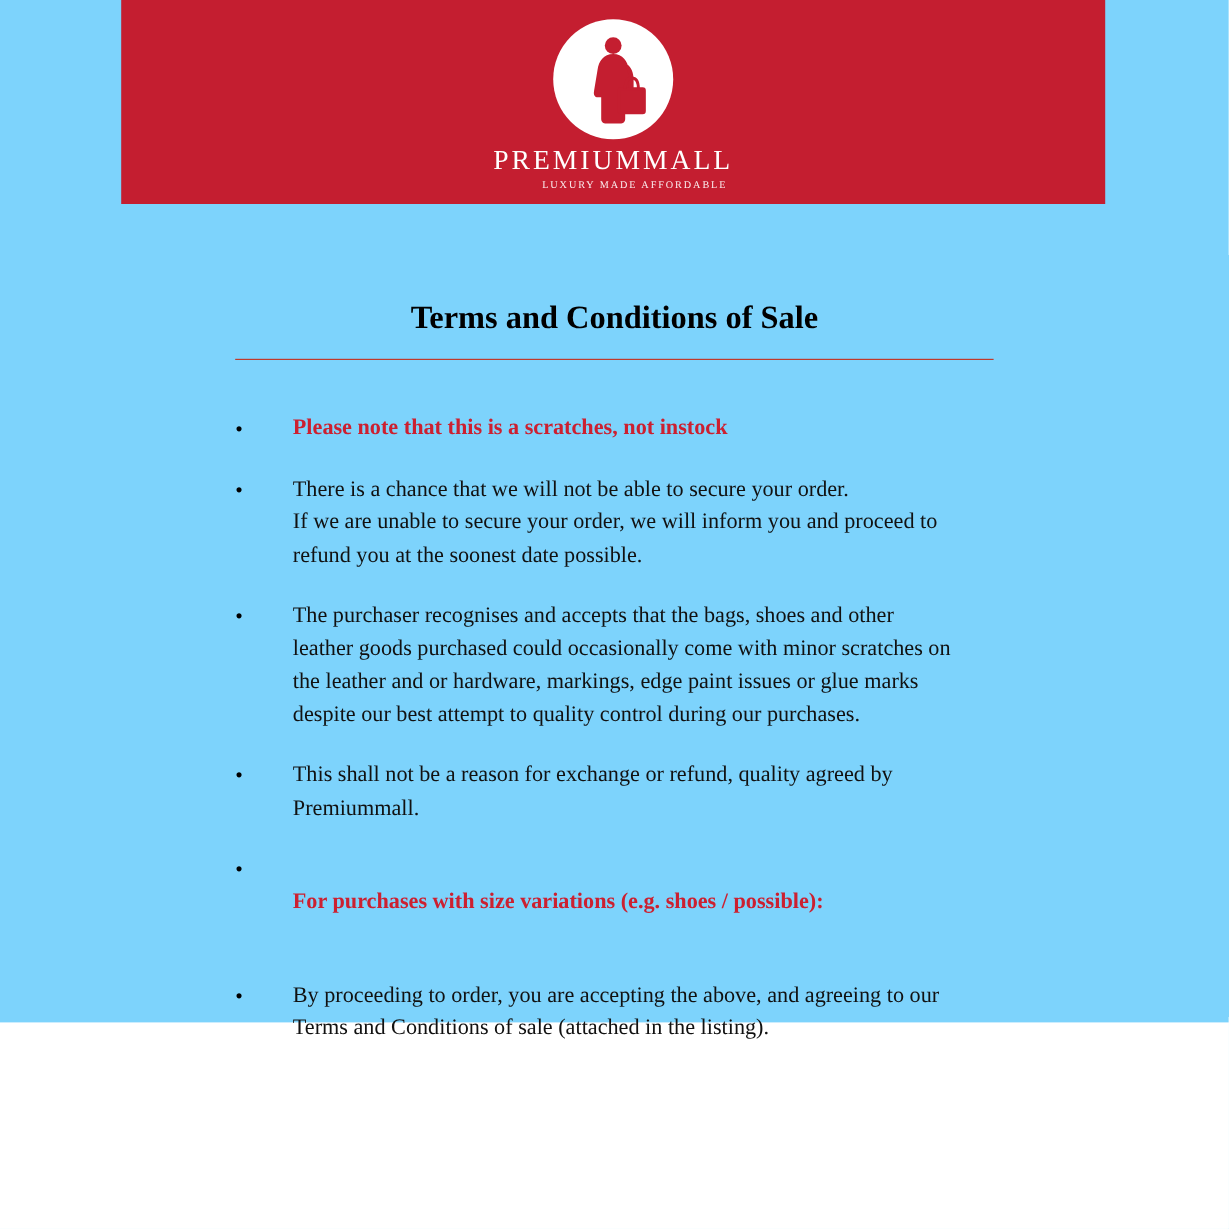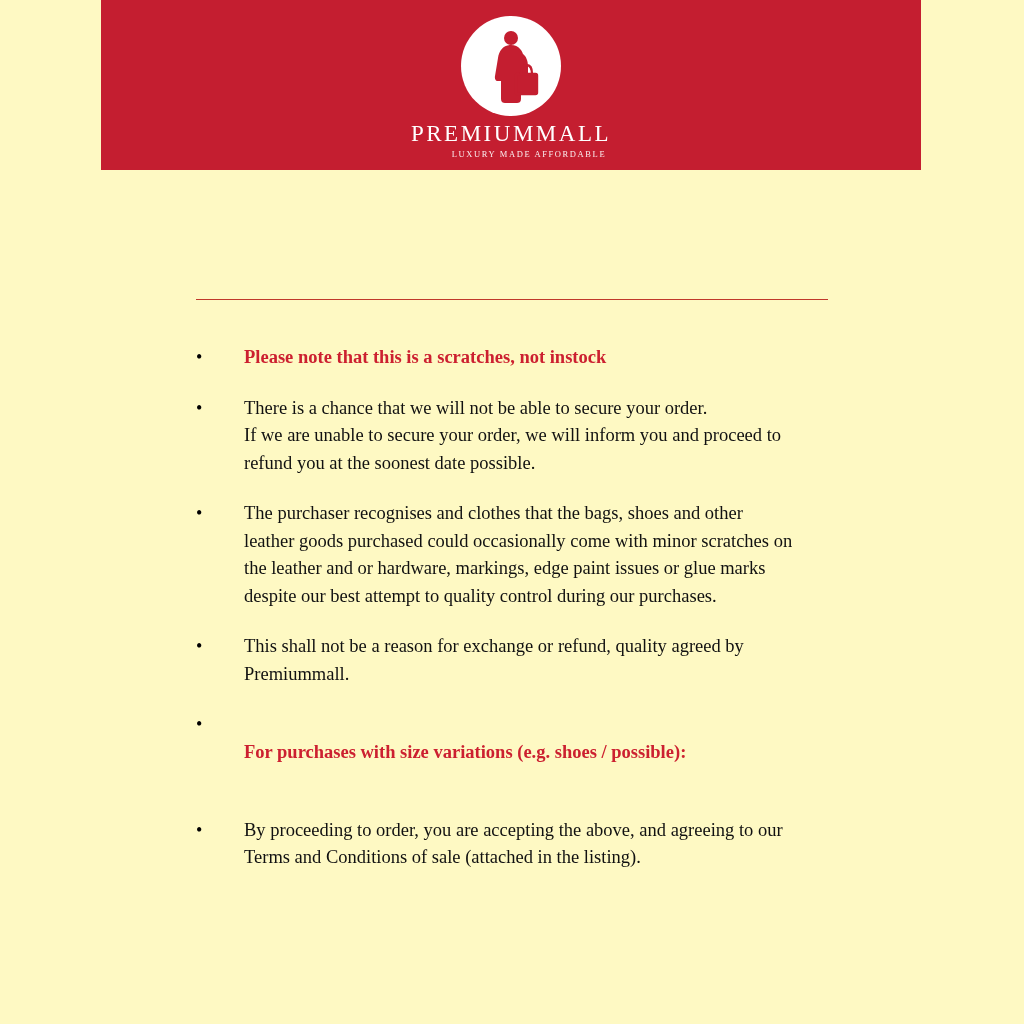--- a/index.html
+++ b/index.html
@@ -11,22 +11,22 @@
     width: 1024px;
     height: 1024px;
     font-family: "Liberation Serif", serif;
     color: #111111;
     overflow: hidden;
   }
 
   .page {
     position: relative;
     width: 1024px;
-    height: 1024px;
-    background: #fef9c3;
+    height: 852px;
+    background: #7dd3fc;
   }
 
   
   .banner {
     position: absolute;
     left: 101px;
     top: 0;
     width: 820px;
     height: 170px;
     background: #c41e30;
@@ -168,39 +168,40 @@
             <rect x="55" y="58" width="21" height="20" rx="1.5" fill="#c41e30"></rect>
             <path d="M60 58 c0 -6 2 -9 5.5 -9 c3.5 0 5.5 3 5.5 9" stroke="#c41e30" fill="none"></path>
           </g>
         </svg>
       </div>
       <div class="brand-name">PREMIUMMALL</div>
       <div class="brand-tagline">LUXURY MADE AFFORDABLE</div>
     </div>
   </div>
 
+  <div class="doc-title">Terms and Conditions of Sale</div>
   <div class="title-rule"></div>
 
   <div class="content">
 
     <div class="bullet-row">
       <div class="bullet-mark">•</div>
       <div class="bullet-text accent">Please note that this is a scratches, not instock</div>
     </div>
 
     <div class="bullet-row">
       <div class="bullet-mark">•</div>
       <div class="bullet-text">There is a chance that we will not be able to secure your order.
 If we are unable to secure your order, we will inform you and proceed to
 refund you at the soonest date possible.</div>
     </div>
 
     <div class="bullet-row">
       <div class="bullet-mark">•</div>
-      <div class="bullet-text">The purchaser recognises and clothes that the bags, shoes and other
+      <div class="bullet-text">The purchaser recognises and accepts that the bags, shoes and other
 leather goods purchased could occasionally come with minor scratches on
 the leather and or hardware, markings, edge paint issues or glue marks
 despite our best attempt to quality control during our purchases.</div>
     </div>
 
     <div class="bullet-row">
       <div class="bullet-mark">•</div>
       <div class="bullet-text">This shall not be a reason for exchange or refund, quality agreed by
 Premiummall.</div>
     </div>

